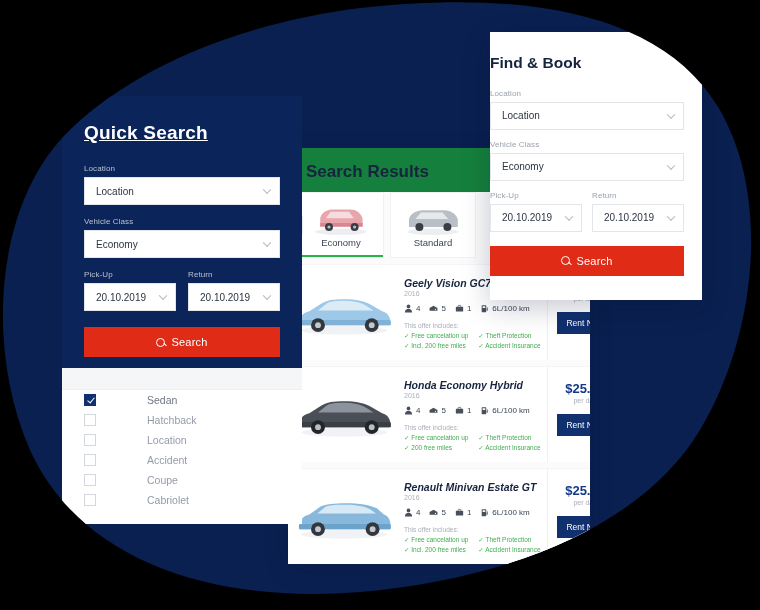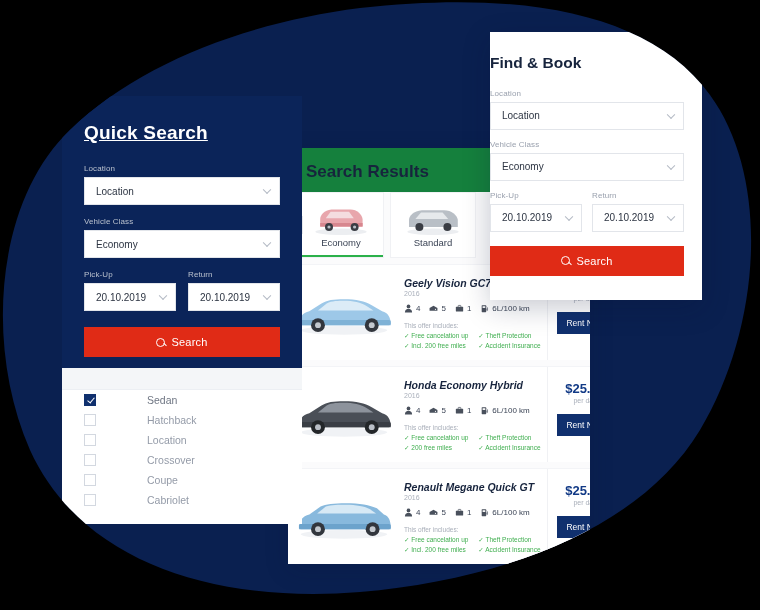--- a/index.html
+++ b/index.html
@@ -462,21 +462,21 @@
             <path d="M8 44 C8 34 12 29 20 27 L33 18 C39 15 48 14 62 14 C78 14 90 16 98 20 L106 27 C112 29 114 34 114 44 Z" fill="#88b9dd"></path>
             <path d="M29 26 L39 18 C45 16 54 16 62 16 C74 16 84 18 90 21 L97 26 Z" fill="#d7e9f5"></path>
             <rect x="8" y="38" width="106" height="6" rx="2" fill="#6ca3cc"></rect>
             <circle cx="30" cy="44" r="8" fill="#32363d"></circle>
               <circle cx="30" cy="44" r="3.4" fill="#c3c8ce"></circle>
             <circle cx="93" cy="44" r="8" fill="#32363d"></circle>
               <circle cx="93" cy="44" r="3.4" fill="#c3c8ce"></circle>
           </svg>
         </div>
         <div class="rc-mid">
-          <div class="rc-name">Renault Megane Quick GT</div>
+          <div class="rc-name">Renault Minivan Estate GT</div>
           <div class="rc-year">2016</div>
           <div class="spec-row">
             <div class="spec">
               <svg viewBox="0 0 16 16">
                   <circle cx="8" cy="4.4" r="3.3" fill="#49505c"></circle>
                   <path d="M1.6 15 C1.6 10.6 4.5 8.4 8 8.4 C11.5 8.4 14.4 10.6 14.4 15 Z" fill="#49505c"></path>
                 </svg>
               <span>4</span>
             </div>
             <div class="spec">
@@ -574,21 +574,21 @@
       <div class="bt-item">
         <span class="cbox"></span>
         <span class="bt-label">Hatchback</span>
       </div>
       <div class="bt-item">
         <span class="cbox"></span>
         <span class="bt-label">Location</span>
       </div>
       <div class="bt-item">
         <span class="cbox"></span>
-        <span class="bt-label">Crossover</span>
+        <span class="bt-label">Accident</span>
       </div>
       <div class="bt-item">
         <span class="cbox"></span>
         <span class="bt-label">Coupe</span>
       </div>
       <div class="bt-item">
         <span class="cbox"></span>
         <span class="bt-label">Cabriolet</span>
       </div>
     </div>

